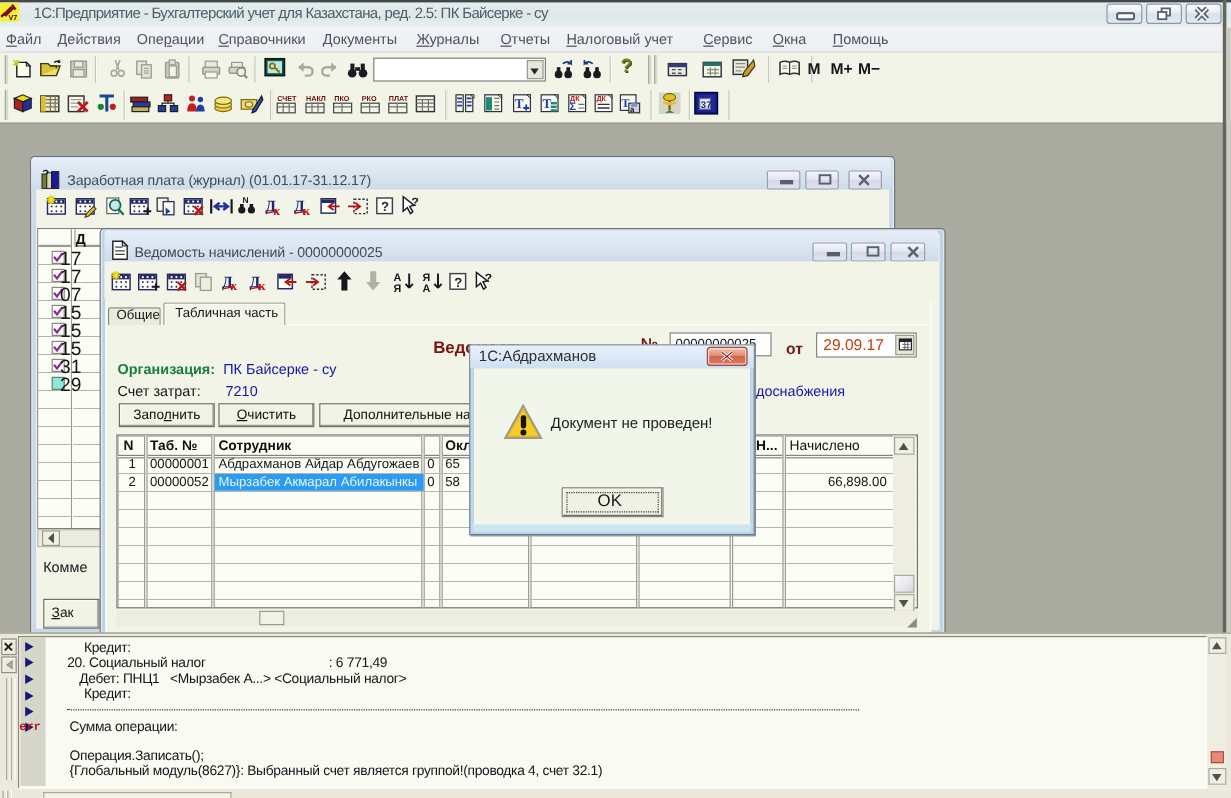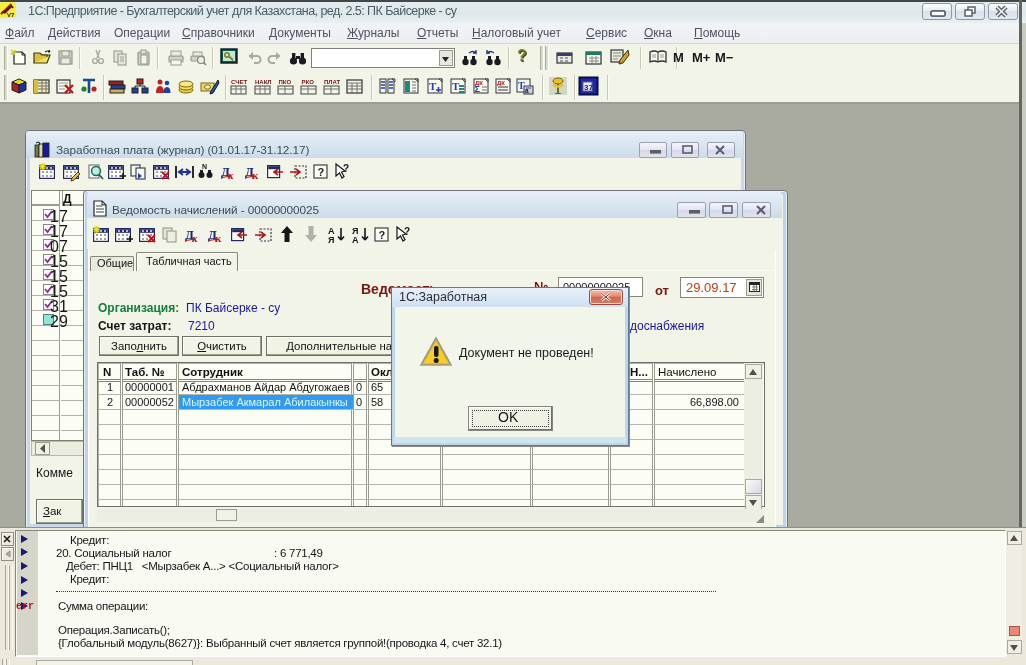--- a/index.html
+++ b/index.html
@@ -609,21 +609,21 @@
 <div class="abs" style="left:680px;top:277px;width:84px;height:21px;background:#fff;border:1px solid #84867a;box-sizing:border-box"></div>
 <div class="tx" style="left:686px;top:280px;font-size:13px;color:#c2410c">29.09.17</div>
 <div class="abs" style="left:746px;top:279px;width:16px;height:17px;background:#e4e6d8;border:1px solid #9a9c90;box-sizing:border-box"></div>
 <svg width="11" height="11" style="left:749px;top:282px">
  <rect x="0.5" y="0.5" width="10" height="9" fill="#fff" stroke="#24262c"></rect>
  <rect x="0.5" y="0.5" width="10" height="2.5" fill="#24262c"></rect>
  <path d="M3 5 h6 M3 7.5 h6 M5 3 v6 M7.5 3 v6" stroke="#60626a" stroke-width="0.8"></path>
 </svg>
 <div class="tx" style="left:98px;top:301px;font-size:12px;font-weight:bold;color:#15803d">Организация:</div>
 <div class="tx blue" style="left:186px;top:301px;font-size:12px">ПК Байсерке - су</div>
-<div class="tx" style="left:98px;top:319px;font-size:12px;font-weight:bold;color:#14161a">Счет затрат:</div>
+<div class="tx" style="left:98px;top:319px;font-size:12px;font-weight:normal;color:#14161a">Счет затрат:</div>
 <div class="tx blue" style="left:188px;top:319px;font-size:12px">7210</div>
 <div class="tx blue" style="left:630px;top:319px;font-size:12px">доснабжения</div>
 
 <div class="btn1c" style="left:99px;top:336px;width:80px;height:20px;line-height:18px">Запо<u>л</u>нить</div>
 <div class="btn1c" style="left:182px;top:336px;width:80px;height:20px;line-height:18px"><u>О</u>чистить</div>
 <div class="btn1c" style="left:266px;top:336px;width:196px;height:20px;line-height:18px">Дополнительные начисления</div>
 
 <div class="abs" style="left:97px;top:362px;width:668px;height:145px;background:#fcfdf4;border:1px solid #6e706a;box-shadow:inset 1px 1px 0 #b0b2a6;box-sizing:border-box"></div>
 
 <div class="abs" style="left:98px;top:379px;width:665px;height:3px;border-top:1px solid #84867c;border-bottom:1px solid #84867c;background:#fcfdf4;box-sizing:border-box"></div>
@@ -672,21 +672,21 @@
   </svg>
 
 <div class="abs" style="left:97px;top:509px;width:668px;height:13px;background:#eeede1"></div>
 <div class="abs" style="left:216px;top:509px;width:21px;height:12px;background:#f2f1e6;border:1px solid #9a9c90;box-sizing:border-box"></div>
 <svg width="10" height="10" style="left:755px;top:514px">
     <path d="M1 9 L9 9 L9 1 Z" fill="#8a8c80"></path>
   </svg>
 
 <div class="abs" style="left:391px;top:287px;width:238px;height:159px;background:#f2f5e9;border:1px solid #5f7a96;box-shadow:inset 0 0 0 3px #bfd5ea, 1px 1px 0 #8a8c84;box-sizing:border-box;z-index:10"></div>
 <div class="abs" style="left:392px;top:288px;width:236px;height:19px;background:linear-gradient(#e8f1fb,#cfe0f2);z-index:11"></div>
-<div class="tx" style="left:399px;top:290px;font-size:12.5px;color:#2a2e33;z-index:12">1С:Заработная</div>
+<div class="tx" style="left:399px;top:290px;font-size:12.5px;color:#2a2e33;z-index:12">1С:Абдрахманов</div>
 <div class="abs" style="left:589px;top:289px;width:34px;height:16px;border-radius:3px;border:1px solid #9b4a40;background:linear-gradient(#f4c0ae,#e08a72 45%,#d3644c 50%,#db7a60);box-shadow:inset 0 0 0 1px #f8ddd2;box-sizing:border-box;z-index:12"></div>
 <svg width="12" height="10" style="left:600px;top:292px;z-index:13">
  <path d="M1.5 1.5 L10 8.5 M10 1.5 L1.5 8.5" stroke="#fff" stroke-width="2.6"></path>
  <path d="M1.5 1.5 L10 8.5 M10 1.5 L1.5 8.5" stroke="#7c2618" stroke-width="1"></path>
 </svg>
 <div class="abs" style="left:394px;top:437px;width:232px;height:6px;background:#cfe6f2;z-index:11"></div>
 <svg width="32" height="30" style="left:420px;top:337px;z-index:12">
  <path d="M16 1 L31 28 H1 Z" fill="#e8ba18" stroke="#9a9a92" stroke-width="1.6"></path>
  <path d="M16 5 L28 26 H4 Z" fill="#f6ce2a"></path>
  <rect x="14" y="9" width="4.5" height="11" rx="2" fill="#18140a"></rect>

